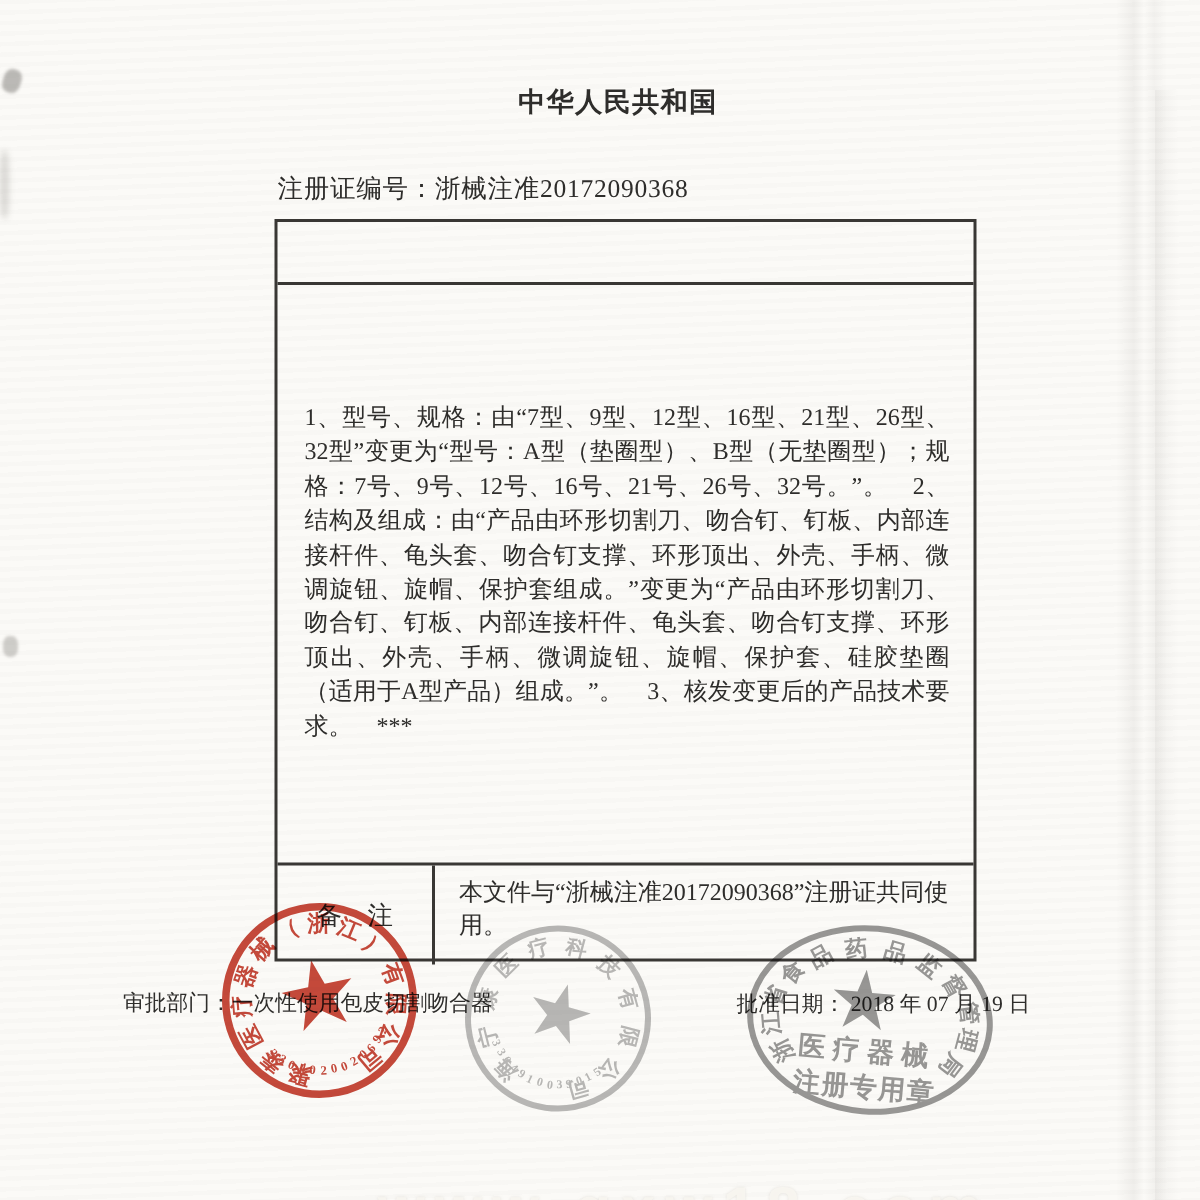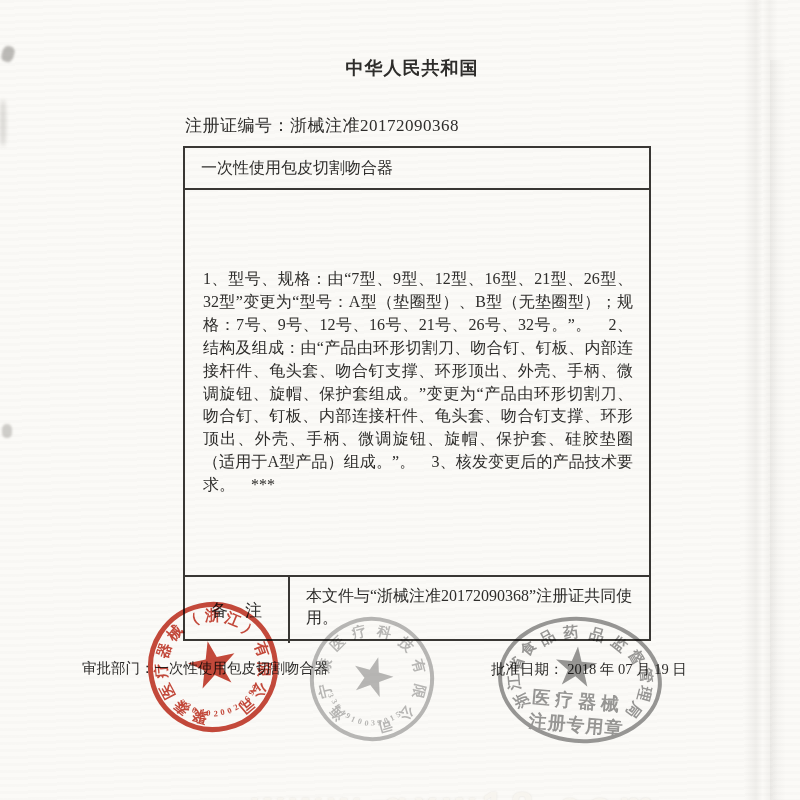--- a/index.html
+++ b/index.html
@@ -71,21 +71,20 @@
   <div class="crease c2"></div>
   <div class="smudge s1"></div>
   <div class="smudge s2"></div>
   <div class="smudge s3"></div>
 
   <div class="title l1">中华人民共和国</div>
   <div class="regline">注册证编号：浙械注准20172090368</div>
 
   <div class="doc-table">
     <div class="t-row r1">
-      <div class="t-cell">一次性使用包皮切割吻合器</div>
     </div>
     <div class="t-row r2">
       <div class="t-cell">1、型号、规格：由“7型、9型、12型、16型、21型、26型、32型”变更为“型号：A型（垫圈型）、B型（无垫圈型）；规格：7号、9号、12号、16号、21号、26号、32号。”。　2、结构及组成：由“产品由环形切割刀、吻合钉、钉板、内部连接杆件、龟头套、吻合钉支撑、环形顶出、外壳、手柄、微调旋钮、旋帽、保护套组成。”变更为“产品由环形切割刀、吻合钉、钉板、内部连接杆件、龟头套、吻合钉支撑、环形顶出、外壳、手柄、微调旋钮、旋帽、保护套、硅胶垫圈（适用于A型产品）组成。”。　3、核发变更后的产品技术要求。　***</div>
     </div>
     <div class="t-row r3">
       <div class="t-label">备　注</div>
       <div class="t-cell">本文件与“浙械注准20172090368”注册证共同使用。</div>
     </div>
   </div>
 

